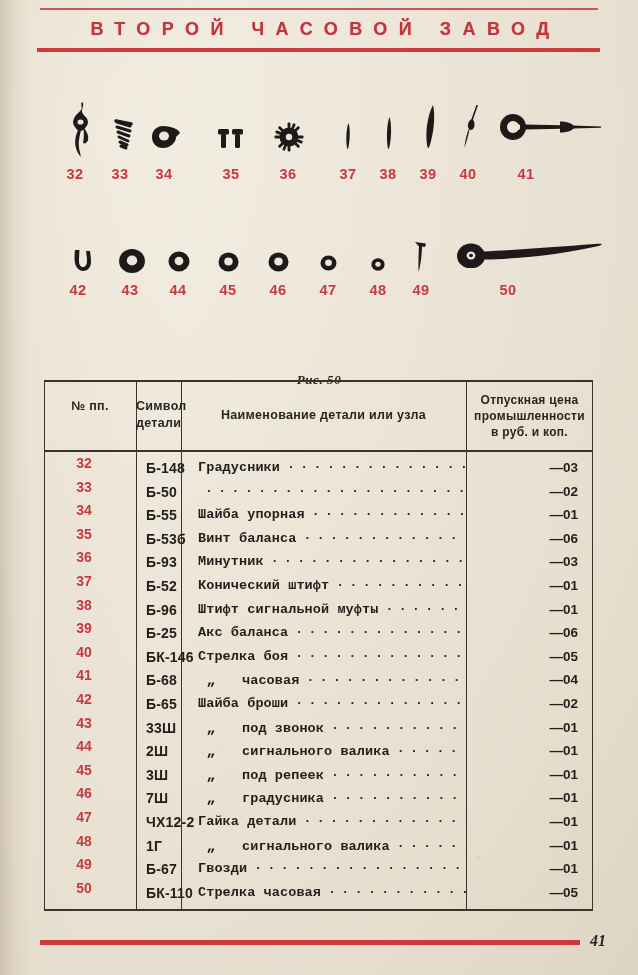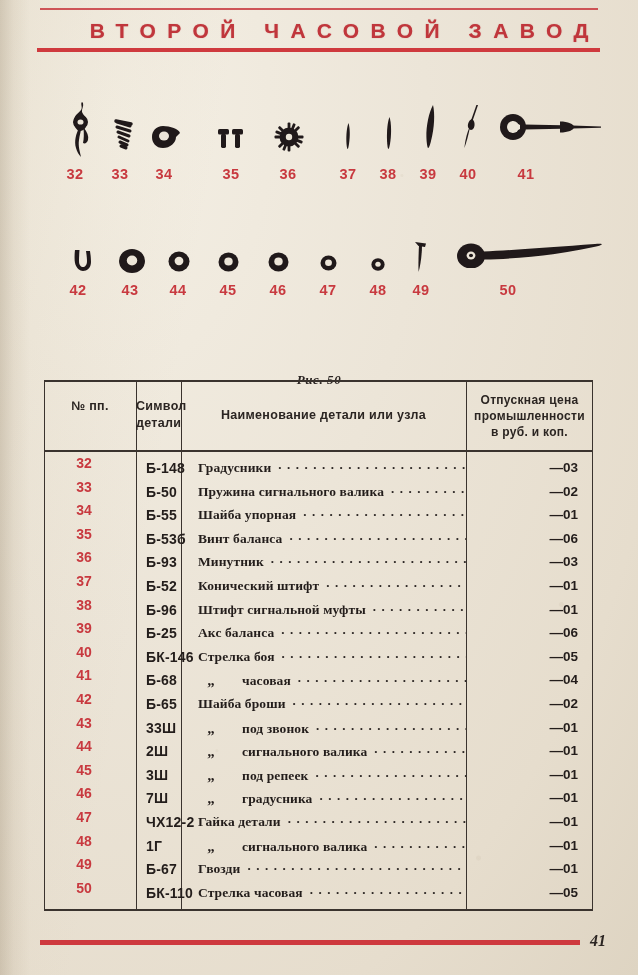--- a/index.html
+++ b/index.html
@@ -39,24 +39,24 @@
   .rule-thin{
     position:absolute;left:40px;width:558px;height:2px;
     background:#c8393f;opacity:.85;
   }
   .rule-thick{
     position:absolute;left:37px;width:563px;height:4px;
     background:#cf3a3e;
   }
   .head-title{
     position:absolute;left:40px;top:11px;width:560px;
-    text-align:right;
+    text-align:center;
     color:#c0363c;
     font-weight:bold;
-    font-size:21px;
+    font-size:18px;
     letter-spacing:11.5px;
     text-indent:11px;
     font-family:"Liberation Sans", sans-serif;
     white-space:nowrap;
     text-shadow:0 0 1px rgba(190,60,60,.5);
   }
 
   
   .figure{position:absolute;left:0;top:62px;width:638px;height:290px;}
   .partrow{position:absolute;left:0;width:638px;}
@@ -114,21 +114,21 @@
   .c-sym{
     position:absolute;left:92px;width:84px;
     color:#231d1b;font-weight:bold;font-size:14px;
     font-family:"Liberation Sans", sans-serif;
     top:2px;padding-left:10px;box-sizing:border-box;
     letter-spacing:.2px;
   }
   .c-name{
     position:absolute;left:137px;width:285px;top:2px;
     color:#231d1b;font-weight:bold;font-size:13.5px;
-    font-family:Liberation Serif, serif;
+    font-family:Liberation Mono, monospace;
     padding-left:17px;box-sizing:border-box;
     letter-spacing:.1px;
     display:flex;align-items:baseline;
   }
   .c-name .ditto{display:inline-block;width:26px;text-align:center;font-size:15px;}
   .c-name .indent{display:inline-block;width:18px;}
   .leader{
     flex:1;margin-left:7px;position:relative;top:-3px;
     overflow:hidden;white-space:nowrap;
     color:#2a2422;letter-spacing:5.5px;font-size:13px;
@@ -386,21 +386,20 @@
           <div class="c-name">
             <span>Градусники</span>
             <span class="leader">........................................</span>
           </div>
           <div class="c-price">—03</div>
         </div>
         <div class="row" style="top: 31.6px;">
           <div class="c-num">33</div>
           <div class="c-sym">Б-50</div>
           <div class="c-name">
-            <span>Пружина сигнального валика</span>
             <span class="leader">........................................</span>
           </div>
           <div class="c-price">—02</div>
         </div>
         <div class="row" style="top: 55.2px;">
           <div class="c-num">34</div>
           <div class="c-sym">Б-55</div>
           <div class="c-name">
             <span>Шайба упорная</span>
             <span class="leader">........................................</span>

